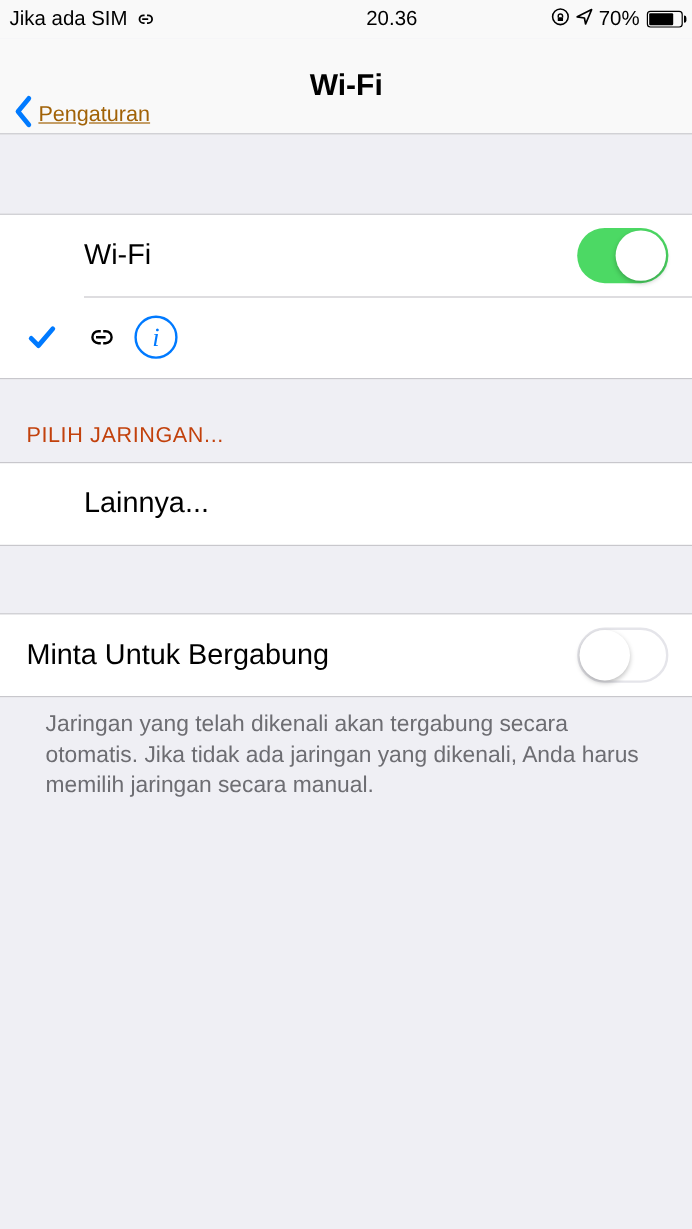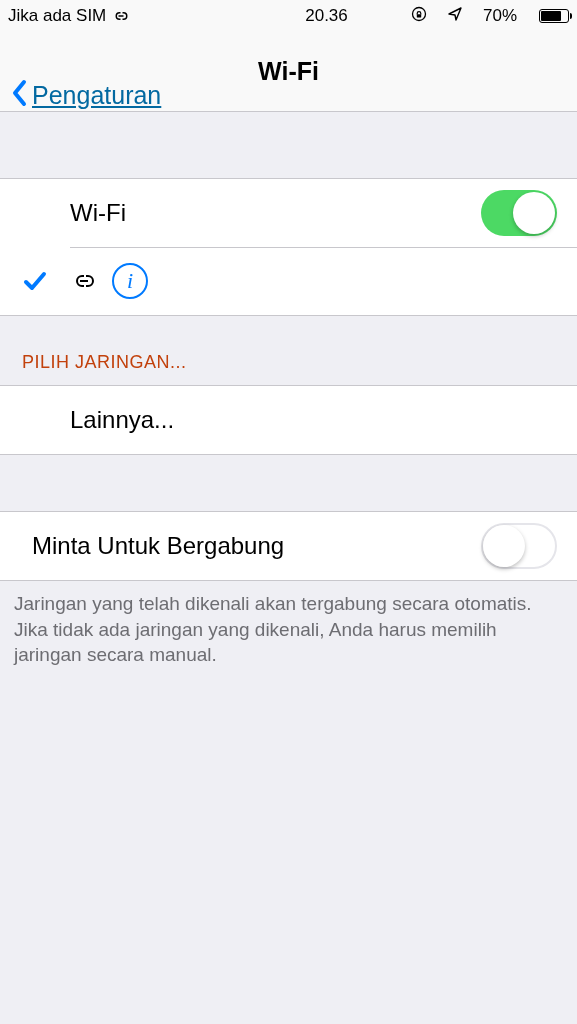--- a/index.html
+++ b/index.html
@@ -17,21 +17,21 @@
       height: 32px;
       display: flex;
       align-items: center;
       justify-content: space-between;
       padding: 0 8px;
       font-size: 17px;
       background: #f9f9f9;
     }
     .status-left { display: flex; align-items: center; gap: 6px; }
     .status-center { position: absolute; left: 50%; transform: translateX(-50%); font-weight: 400; margin-left: 38px; }
-    .status-right { display: flex; align-items: center; gap: 20px; }
+    .status-right { display: flex; align-items: center; gap: 4px; }
     .battery-icon {
       display: inline-block;
       width: 30px; height: 14px;
       border: 1.5px solid #000;
       border-radius: 3px;
       position: relative;
       margin-left: 2px;
     }
     .battery-icon::after {
       content: "";
@@ -56,22 +56,22 @@
       align-items: center;
       background: #f9f9f9;
       border-bottom: 1px solid #c8c7cc;
       padding: 0 10px;
       position: relative;
     }
     .back-btn {
       display: flex;
       align-items: center;
       gap: 2px;
-      color: #0369a1;
-      font-size: 25px;
+      color: #a16207;
+      font-size: 18px;
       cursor: pointer;
       margin-top: 48px;
     }
     .back-label { text-decoration: underline; }
     .nav-title {
       position: absolute;
       left: 50%;
       transform: translateX(-50%);
       font-size: 25px;
       font-weight: 600;
@@ -80,21 +80,21 @@
     
     .section-header {
       padding: 36px 22px 12px;
       font-size: 18px;
       color: #c2410c;
       letter-spacing: 0.5px;
     }
 
     
     .section-footer {
-      padding: 10px 14px;
+      padding: 10px 38px;
       font-size: 19px;
       color: #6d6d72;
       line-height: 1.35;
     }
 
     
     .group {
       background: #fff;
       border-top: 1px solid #c8c7cc;
       border-bottom: 1px solid #c8c7cc;
@@ -235,21 +235,21 @@
 
 <div class="section-header">PILIH JARINGAN...</div>
 <div class="group">
   <div class="row">
     <div class="check-col"></div>
     <div class="text-col">Lainnya...</div>
   </div>
 </div>
 
 <div class="group gap-mid">
-  <div class="row" style="padding-left:22px;margin-left:10px;">
+  <div class="row" style="padding-left:22px;">
     <div class="text-col" style="font-size:24px;">Minta Untuk Bergabung</div>
     <div class="acc-col">
       <div class="toggle off">
           <div class="knob"></div>
         </div>
     </div>
   </div>
 </div>
 <div class="section-footer">Jaringan yang telah dikenali akan tergabung secara otomatis. Jika tidak ada jaringan yang dikenali, Anda harus memilih jaringan secara manual.</div>
 

